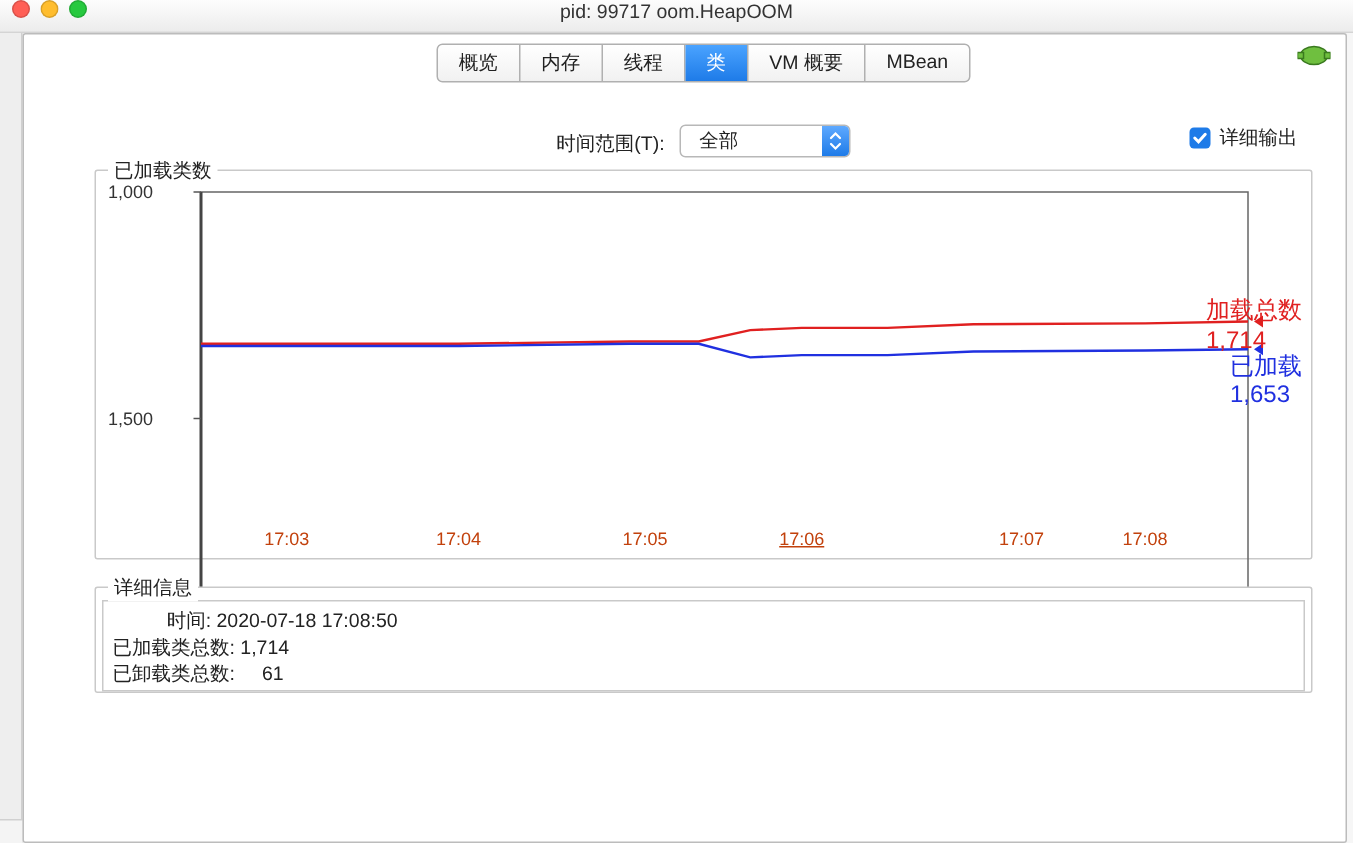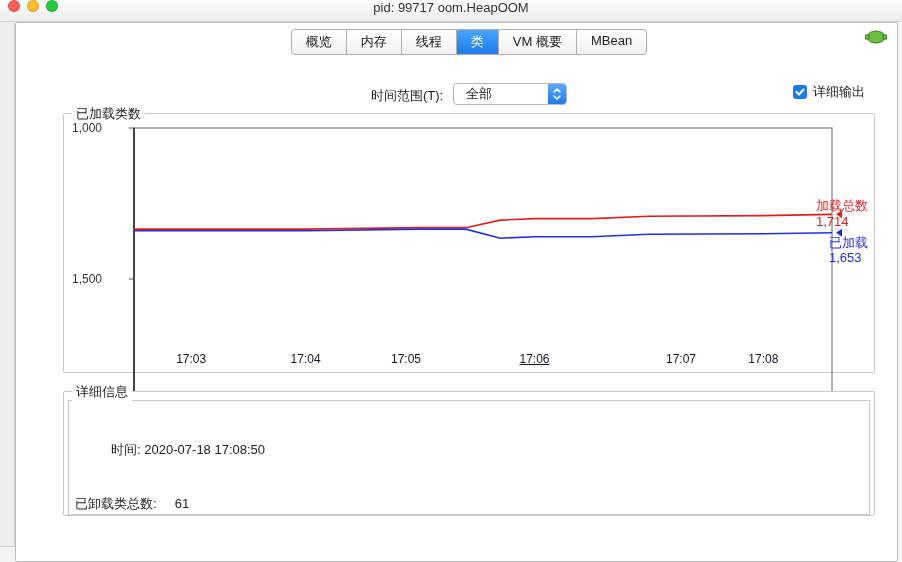--- a/index.html
+++ b/index.html
@@ -94,27 +94,27 @@
 .fieldset .legend {
   position: absolute;
   top: -9px; left: 8px;
   background: #fff;
   padding: 0 4px;
   font-size: 13px;
 }
 .chartbox { height: 260px; }
 .plot { position: relative; width: 100%; height: 100%; }
 .ylabel { position:absolute; left:8px; font-size:12px; color:#333; transform: translateY(-50%); }
-.xlabel { position:absolute; bottom:6px; font-size:12px; color:#0f172a; transform: translateX(-50%); }
-.series-label { position:absolute; right:6px; font-size:13px; line-height:1.2; }
+.xlabel { position:absolute; bottom:6px; font-size:12px; color:#c2410c; transform: translateX(-50%); }
+.series-label { position:absolute; right:6px; font-size:16px; line-height:1.2; }
 .series-label .name { display:block; }
 .series-label .val { display:block; }
 .details { margin: 18px 22px 0; }
 .details-inner { border:1px solid #c9c9c9; margin: 8px 4px 0; padding: 4px 6px 2px; font-size:13px; line-height:1.35;}
-.details-inner div { white-space: pre; margin-top: 36px; }
+.details-inner div { white-space: pre; }
 svg.plotsvg { position:absolute; left:0; top:0; }
 </style>
 </head>
 <body>
 
 <div class="titlebar">
   <div class="traffic">
     <span class="dot red"></span>
     <span class="dot yellow"></span>
     <span class="dot green"></span>
@@ -185,36 +185,37 @@
           <path d="M70 115.16999999999999 L127.21311475409922 115.16999999999999 L241.63934426229764 115.16999999999999 L356.0655737704961 113.65999999999998 L401.83606557378585 113.65999999999998 L436.16393442624013 106.11000000000001 L470.4918032786945 104.60000000000001 L527.7049180327938 104.60000000000001 L584.9180327868929 102.18400000000001 L699.3442622950913 101.58000000000001 L768 100.37200000000001 " fill="none" stroke="#e02020" stroke-width="1.6"></path>
           <path d="M70 116.67999999999999 L127.21311475409922 116.67999999999999 L241.63934426229764 116.67999999999999 L356.0655737704961 115.16999999999999 L401.83606557378585 115.16999999999999 L436.16393442624013 124.23 L470.4918032786945 122.72 L527.7049180327938 122.72 L584.9180327868929 120.30399999999999 L699.3442622950913 119.69999999999999 L768 118.794 " fill="none" stroke="#2030e0" stroke-width="1.6"></path>
           <path d="M772 100.37200000000001 l6 -4 l0 8 z" fill="#e02020"></path>
           <path d="M772 118.794 l6 -4 l0 8 z" fill="#2030e0"></path>
         </svg>
         <div class="ylabel" style="top: 316px;">1,000</div>
         <div class="ylabel" style="top: 165px;">1,500</div>
         <div class="ylabel" style="top: 14px;">1,000</div>
         <div class="xlabel" style="left: 127.213px;">17:03</div>
         <div class="xlabel" style="left: 241.639px;">17:04</div>
-        <div class="xlabel" style="left: 342px;">17:05</div>
+        <div class="xlabel" style="left: 366px;">17:05</div>
         <div class="xlabel" style="left: 470.492px; text-decoration: underline;">17:06</div>
         <div class="xlabel" style="left: 617px;">17:07</div>
         <div class="xlabel" style="left: 699.344px;">17:08</div>
         <div class="series-label" style="top: 84.372px; color: rgb(224, 32, 32);">
           <span class="name">加载总数</span>
           <span class="val">1,714</span>
         </div>
         <div class="series-label" style="top: 120.794px; color: rgb(32, 48, 224);">
           <span class="name">已加载</span>
           <span class="val">1,653</span>
         </div>
       </div>
   </div>
 
   <div class="fieldset details" style="height:auto; padding-bottom:0;">
     <span class="legend">详细信息</span>
     <div class="details-inner" id="details-inner">
         <div>          时间: 2020-07-18 17:08:50</div>
+        <div>已加载类总数: 1,714</div>
         <div>已卸载类总数:     61</div>
       </div>
   </div>
 
 </div>
 
 </body></html>

